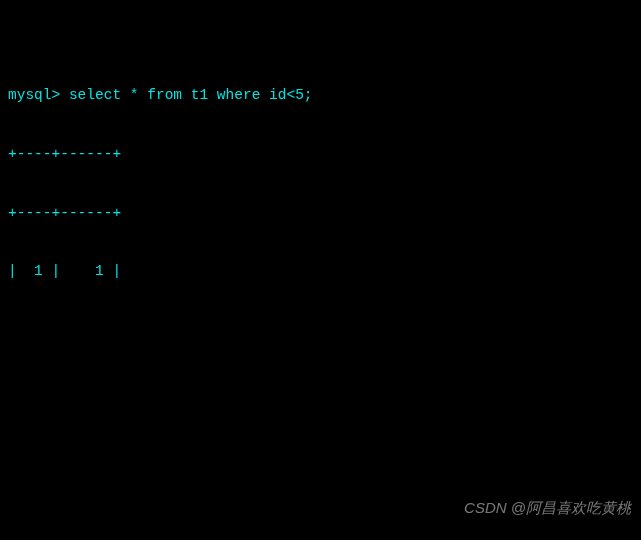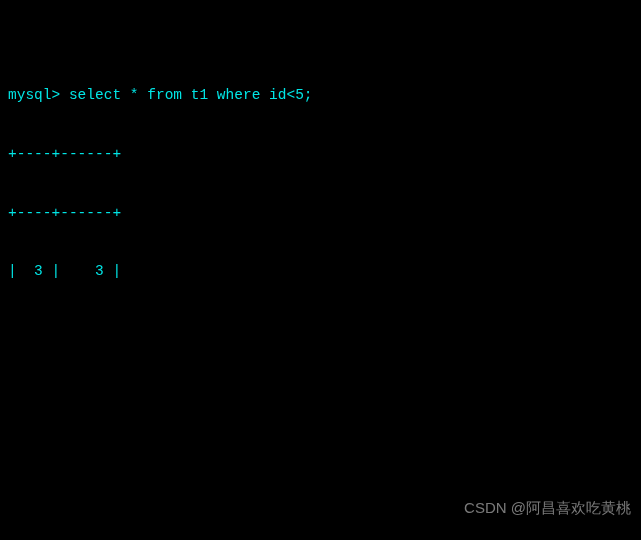--- a/index.html
+++ b/index.html
@@ -22,32 +22,33 @@
     white-space: pre;
   }
   .watermark {
     position: absolute;
     right: 10px;
     bottom: 22px;
     color: rgba(220, 220, 220, 0.55);
     font-family: -apple-system, "Helvetica Neue", Arial, "Microsoft YaHei", sans-serif;
     font-size: 15px;
     pointer-events: none;
+    font-style: italic;
   }
 </style>
 </head>
 <body>
 
 <div class="term">
 
   
   <div class="prompt-line"><span>mysql&gt; </span><span>select * from t1 where id&lt;5;</span></div>
   <div class="sep">+----+------+</div>
   <div class="sep">+----+------+</div>
-  <div class="row">|  <span>3</span> |    <span>3</span> |</div>
+  <div class="row">|  <span>1</span> |    <span>1</span> |</div>
   
   
   
   
 
   
   
   
   
   

